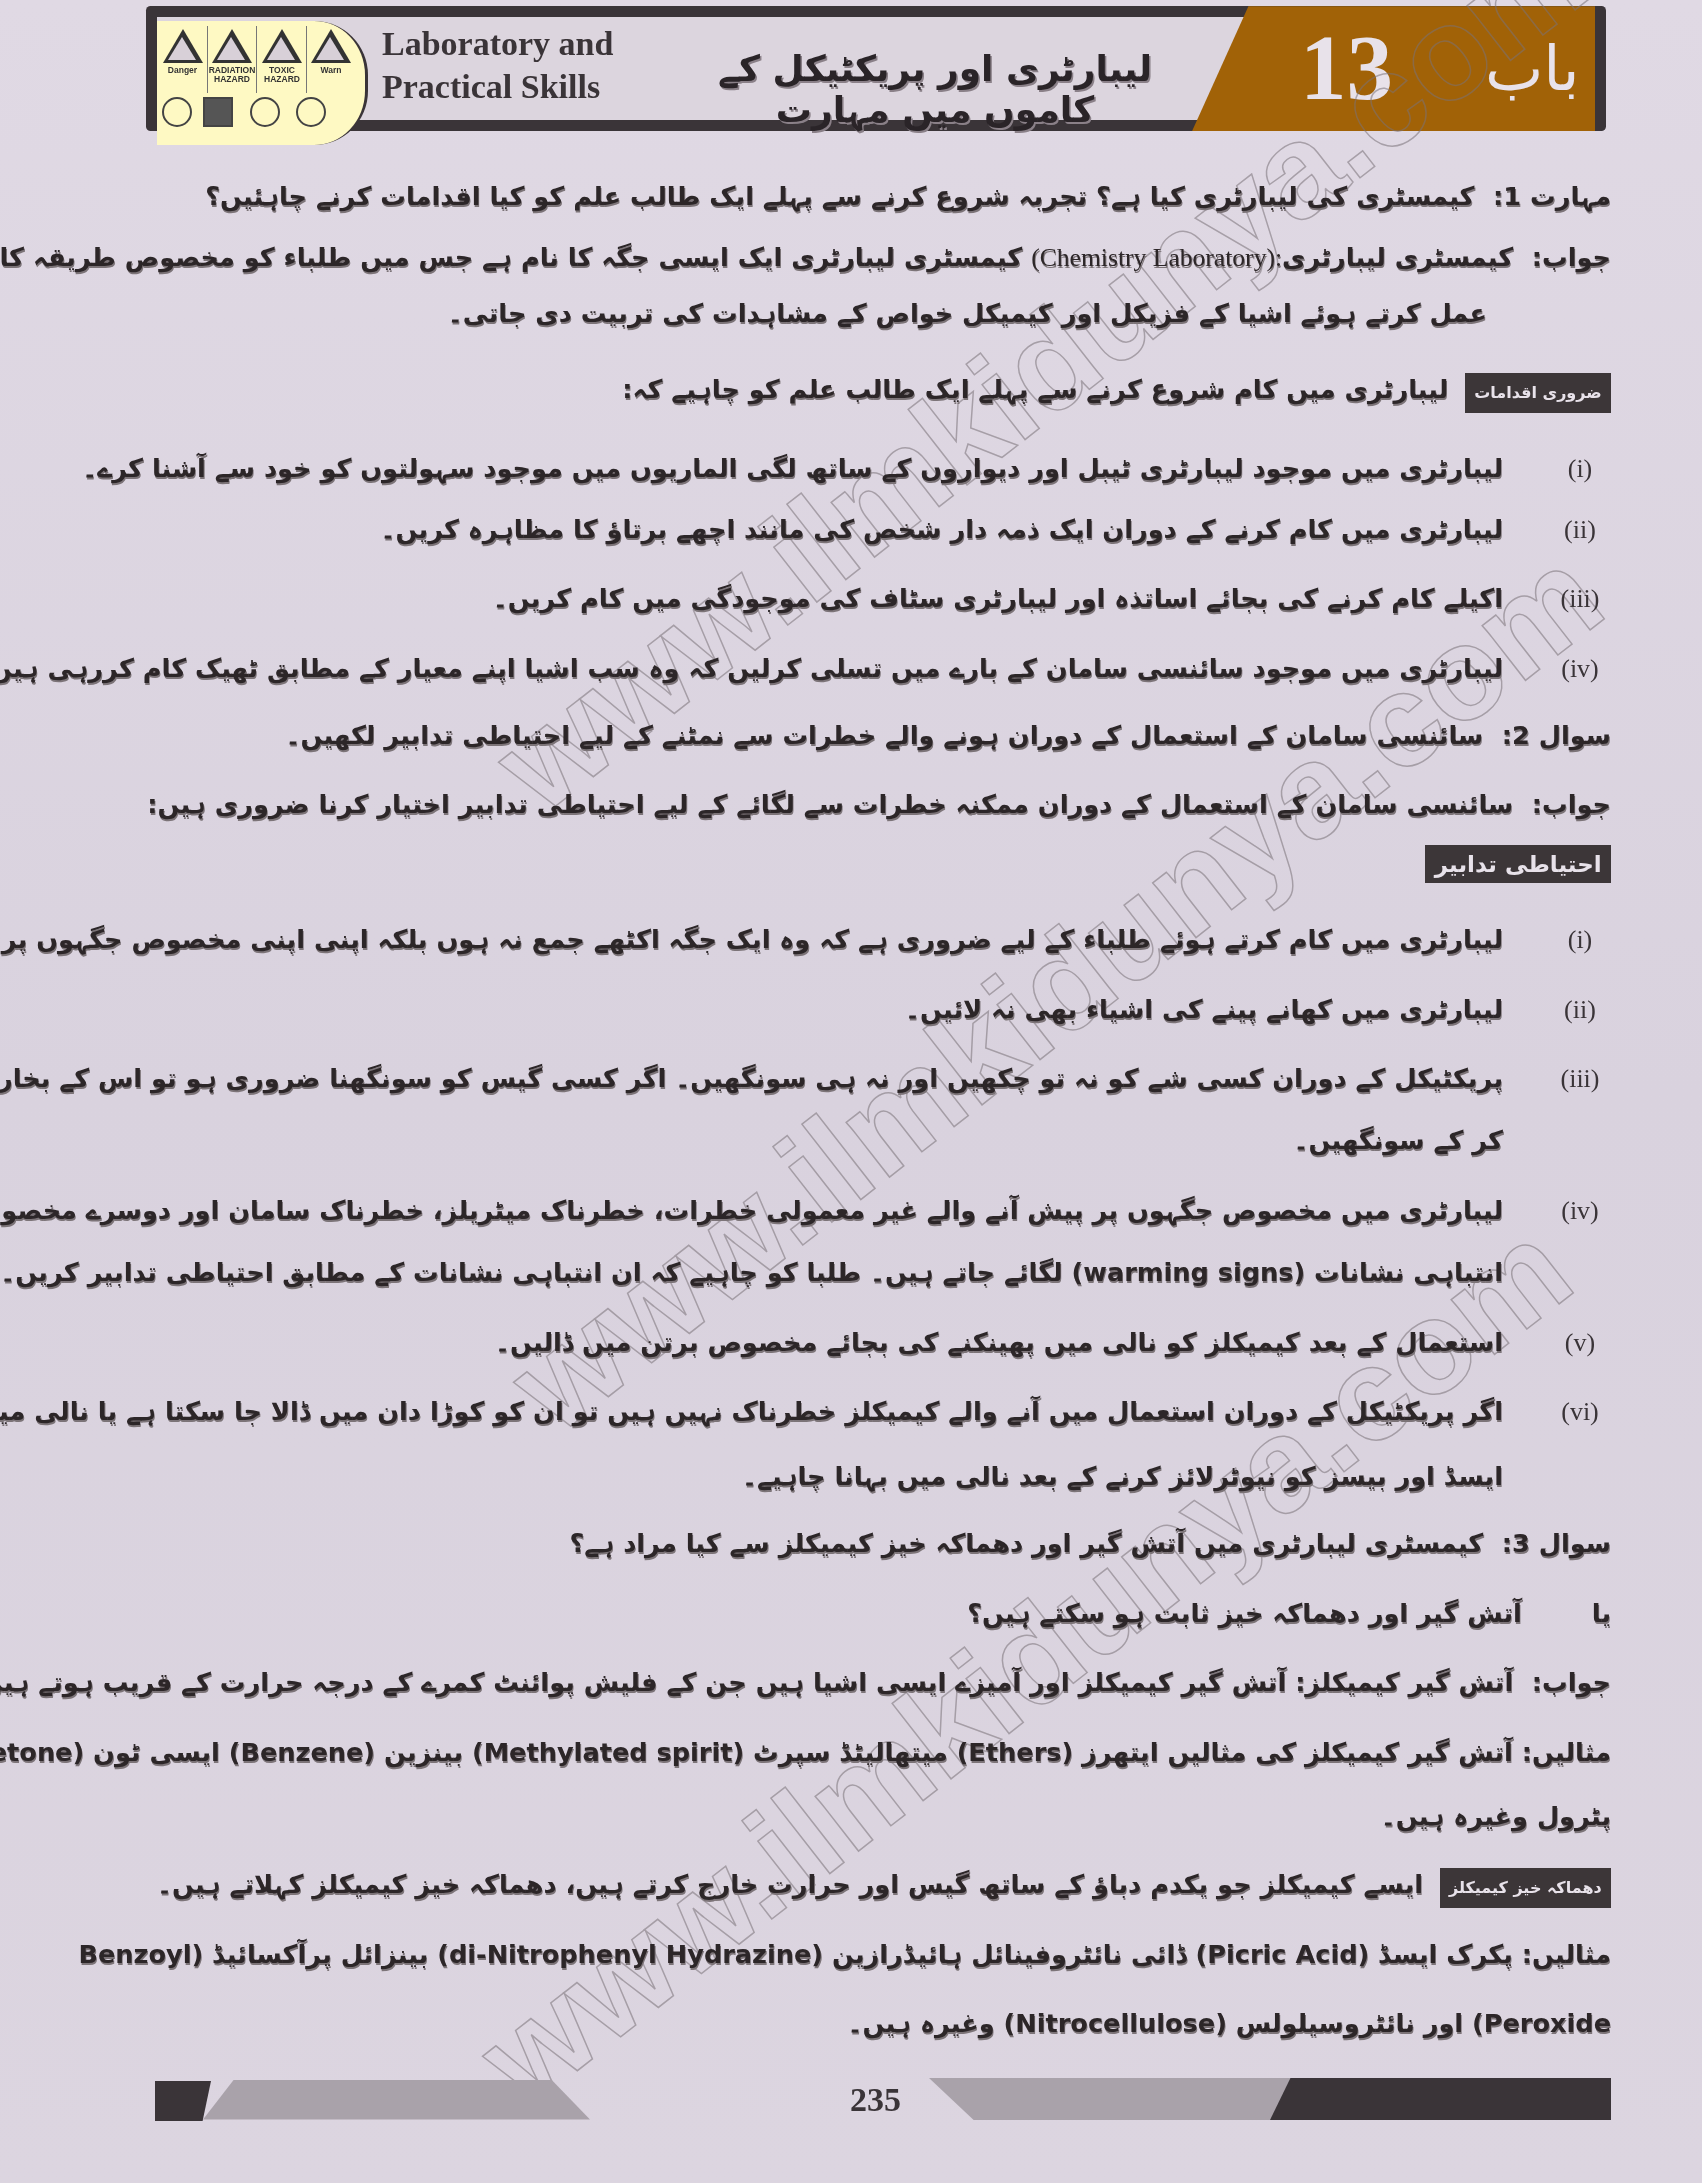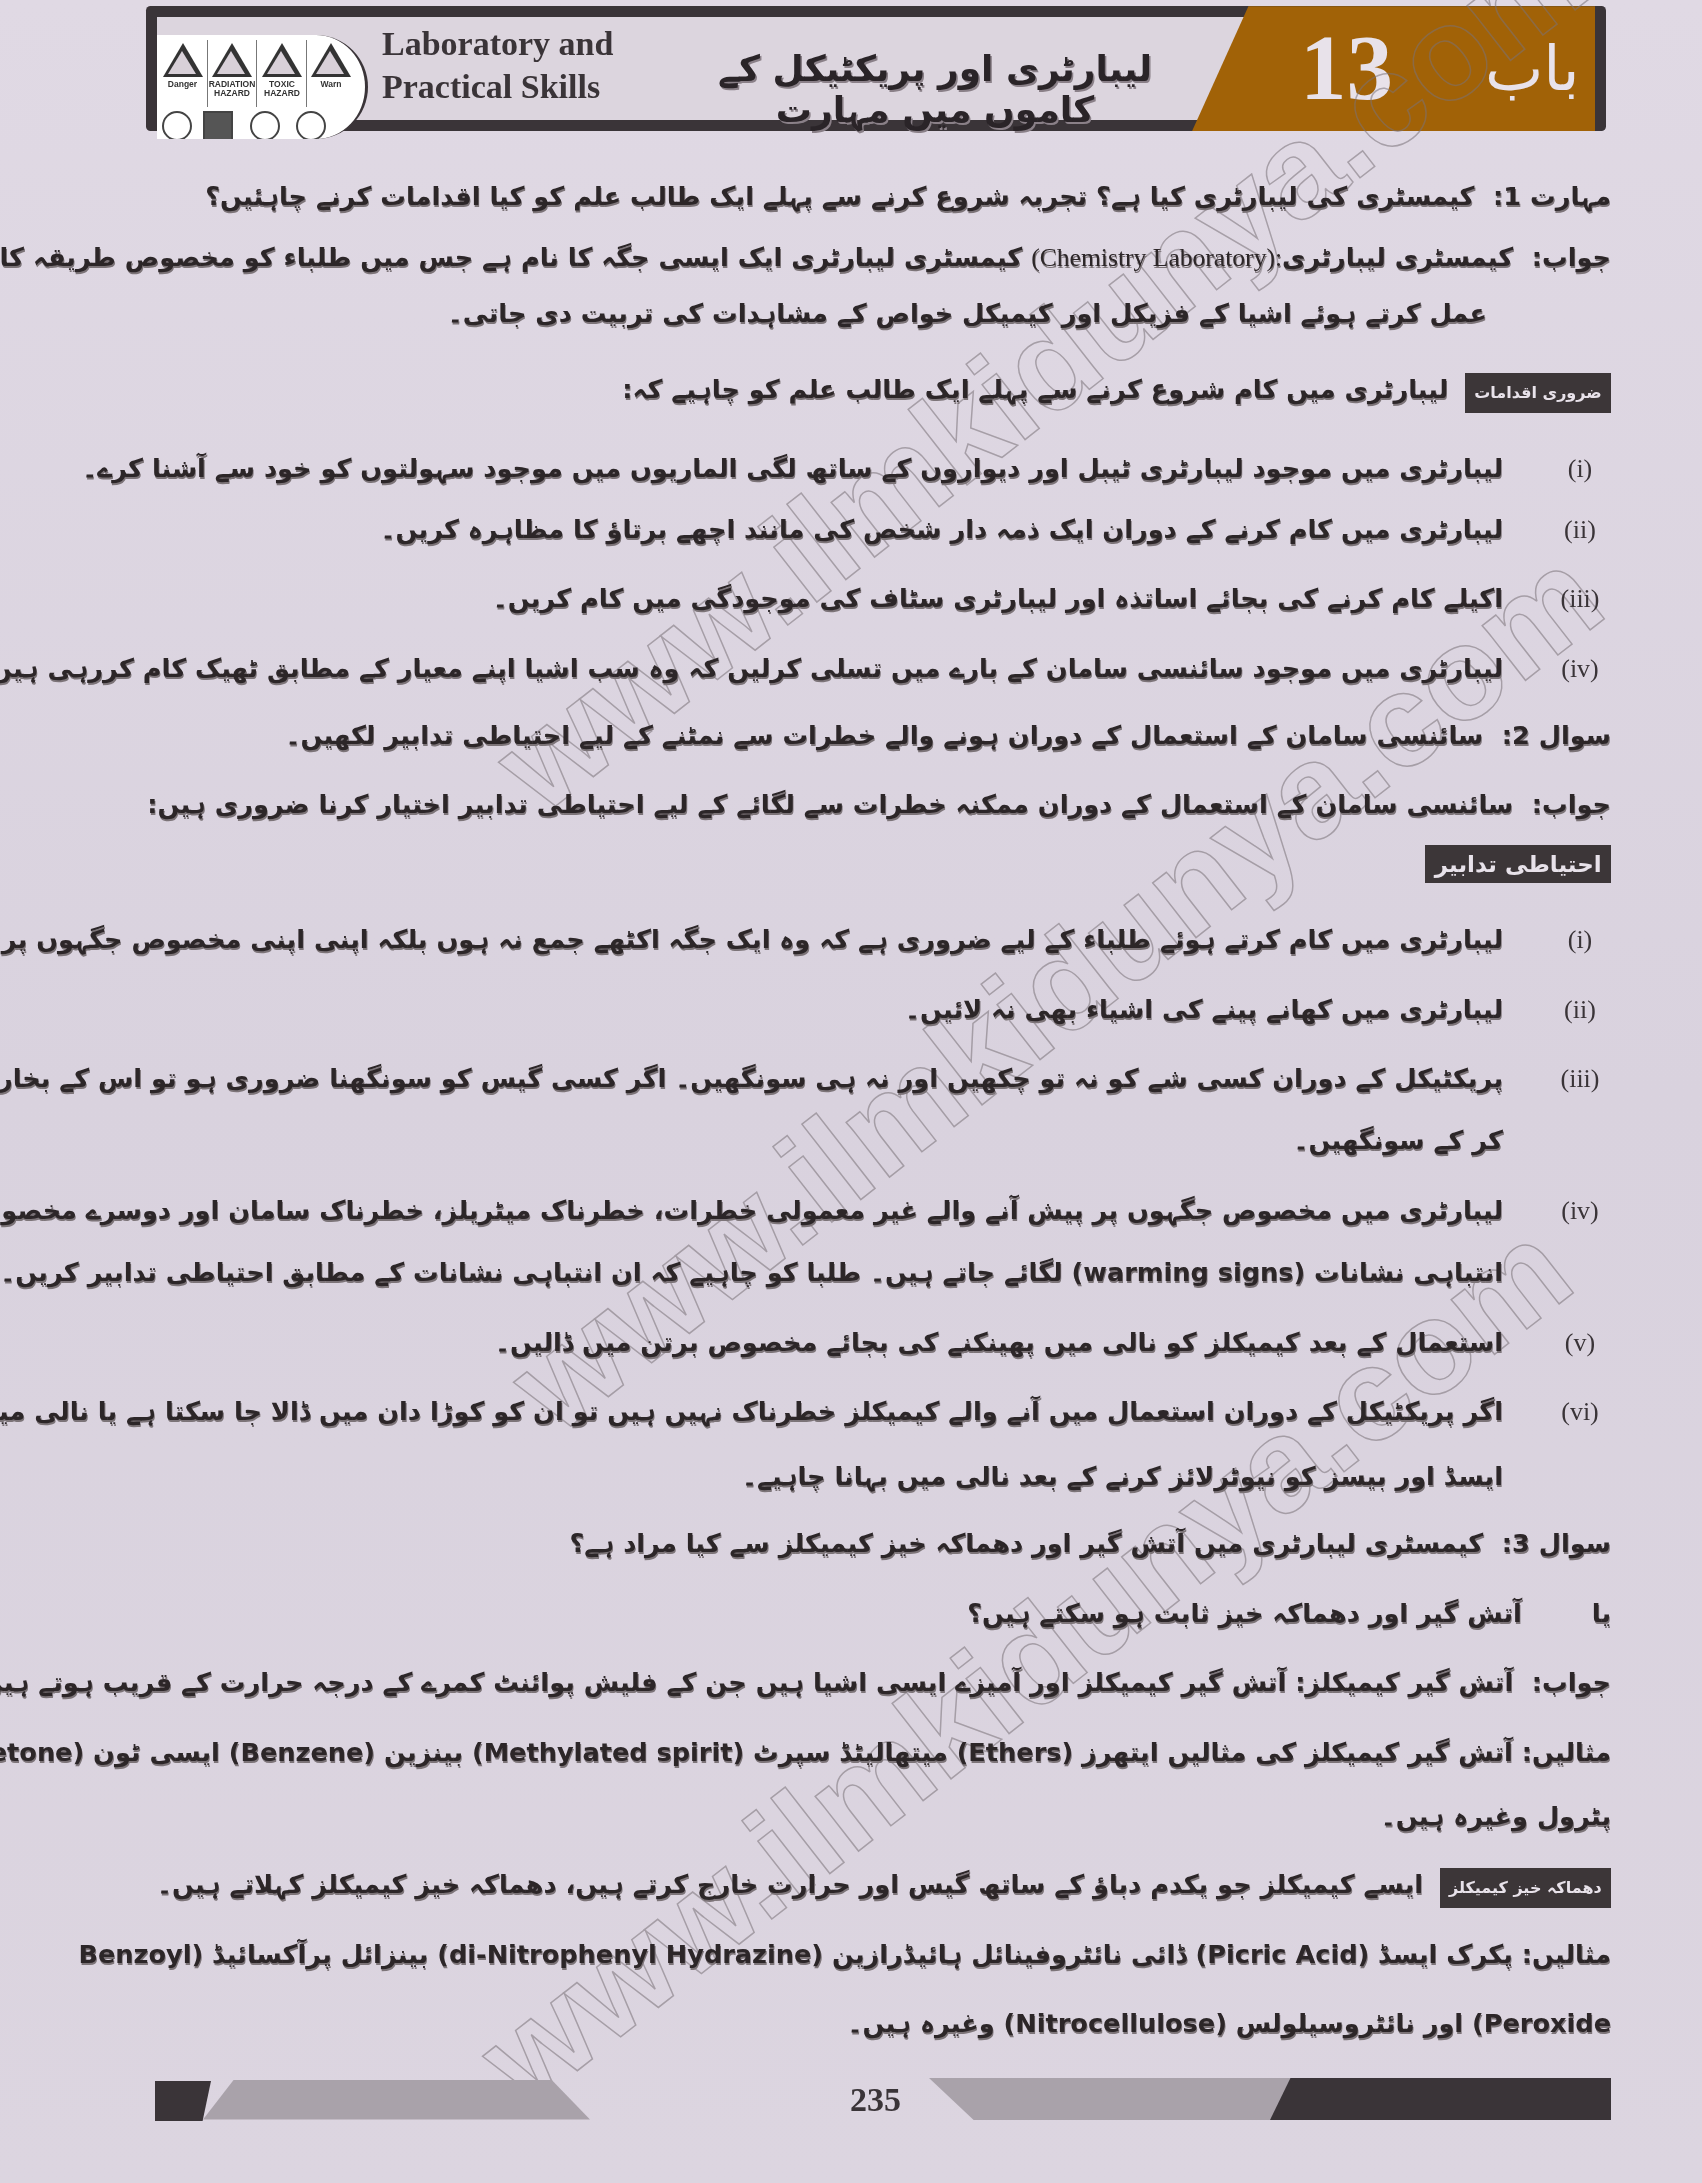--- a/index.html
+++ b/index.html
@@ -4,21 +4,21 @@
 <style>
   html,body{margin:0;padding:0;}
   body{width:1702px;height:2183px;background:#ddd6e2;position:relative;overflow:hidden;
        font-family:"DejaVu Sans",sans-serif;color:#2a2428;}
   .page{position:absolute;left:0;top:0;width:1702px;height:2183px;
         background:linear-gradient(180deg,#e0d9e4 0%,#d9d2de 50%,#dcd5e0 100%);}
   
   .header{position:absolute;left:146px;top:6.2px;width:1460px;height:125px;
           background:#3a3438;border-radius:4.6px;}
   .header-inner{position:absolute;left:11px;top:11px;right:11px;bottom:11px;background:#dcd5de;}
-  .hazard-panel{position:absolute;left:0;top:18px;width:208px;height:104px;background:#ffffff;
+  .hazard-panel{position:absolute;left:0;top:4px;width:208px;height:124px;background:#fef9c3;
                 border-right:3.1px solid #3a3438;border-radius:0 54px 54px 0;overflow:hidden;}
   .hz{position:absolute;top:4.6px;width:48px;height:67px;border-right:0.8px solid #777;text-align:center;}
   .tri{width:0;height:0;margin:3.1px auto 0;border-left:20px solid transparent;border-right:20px solid transparent;
        border-bottom:34px solid #333;position:relative;}
   .tri::after{content:"";position:absolute;left:-14.7px;top:7.7px;border-left:14.7px solid transparent;
               border-right:14.7px solid transparent;border-bottom:23px solid #d8d0d8;}
   .hz-label{font-family:"Liberation Sans",sans-serif;font-size:8.5px;font-weight:bold;line-height:9.3px;margin-top:3.1px;color:#333;}
   .hz-row2{position:absolute;left:0;top:74px;width:208px;height:29px;}
   .circ{position:absolute;top:1.5px;width:26px;height:26px;border-radius:50%;border:2.3px solid #444;}
   .en-title{position:absolute;left:225px;top:4.6px;font-family:Liberation Serif, serif;font-weight:bold;

